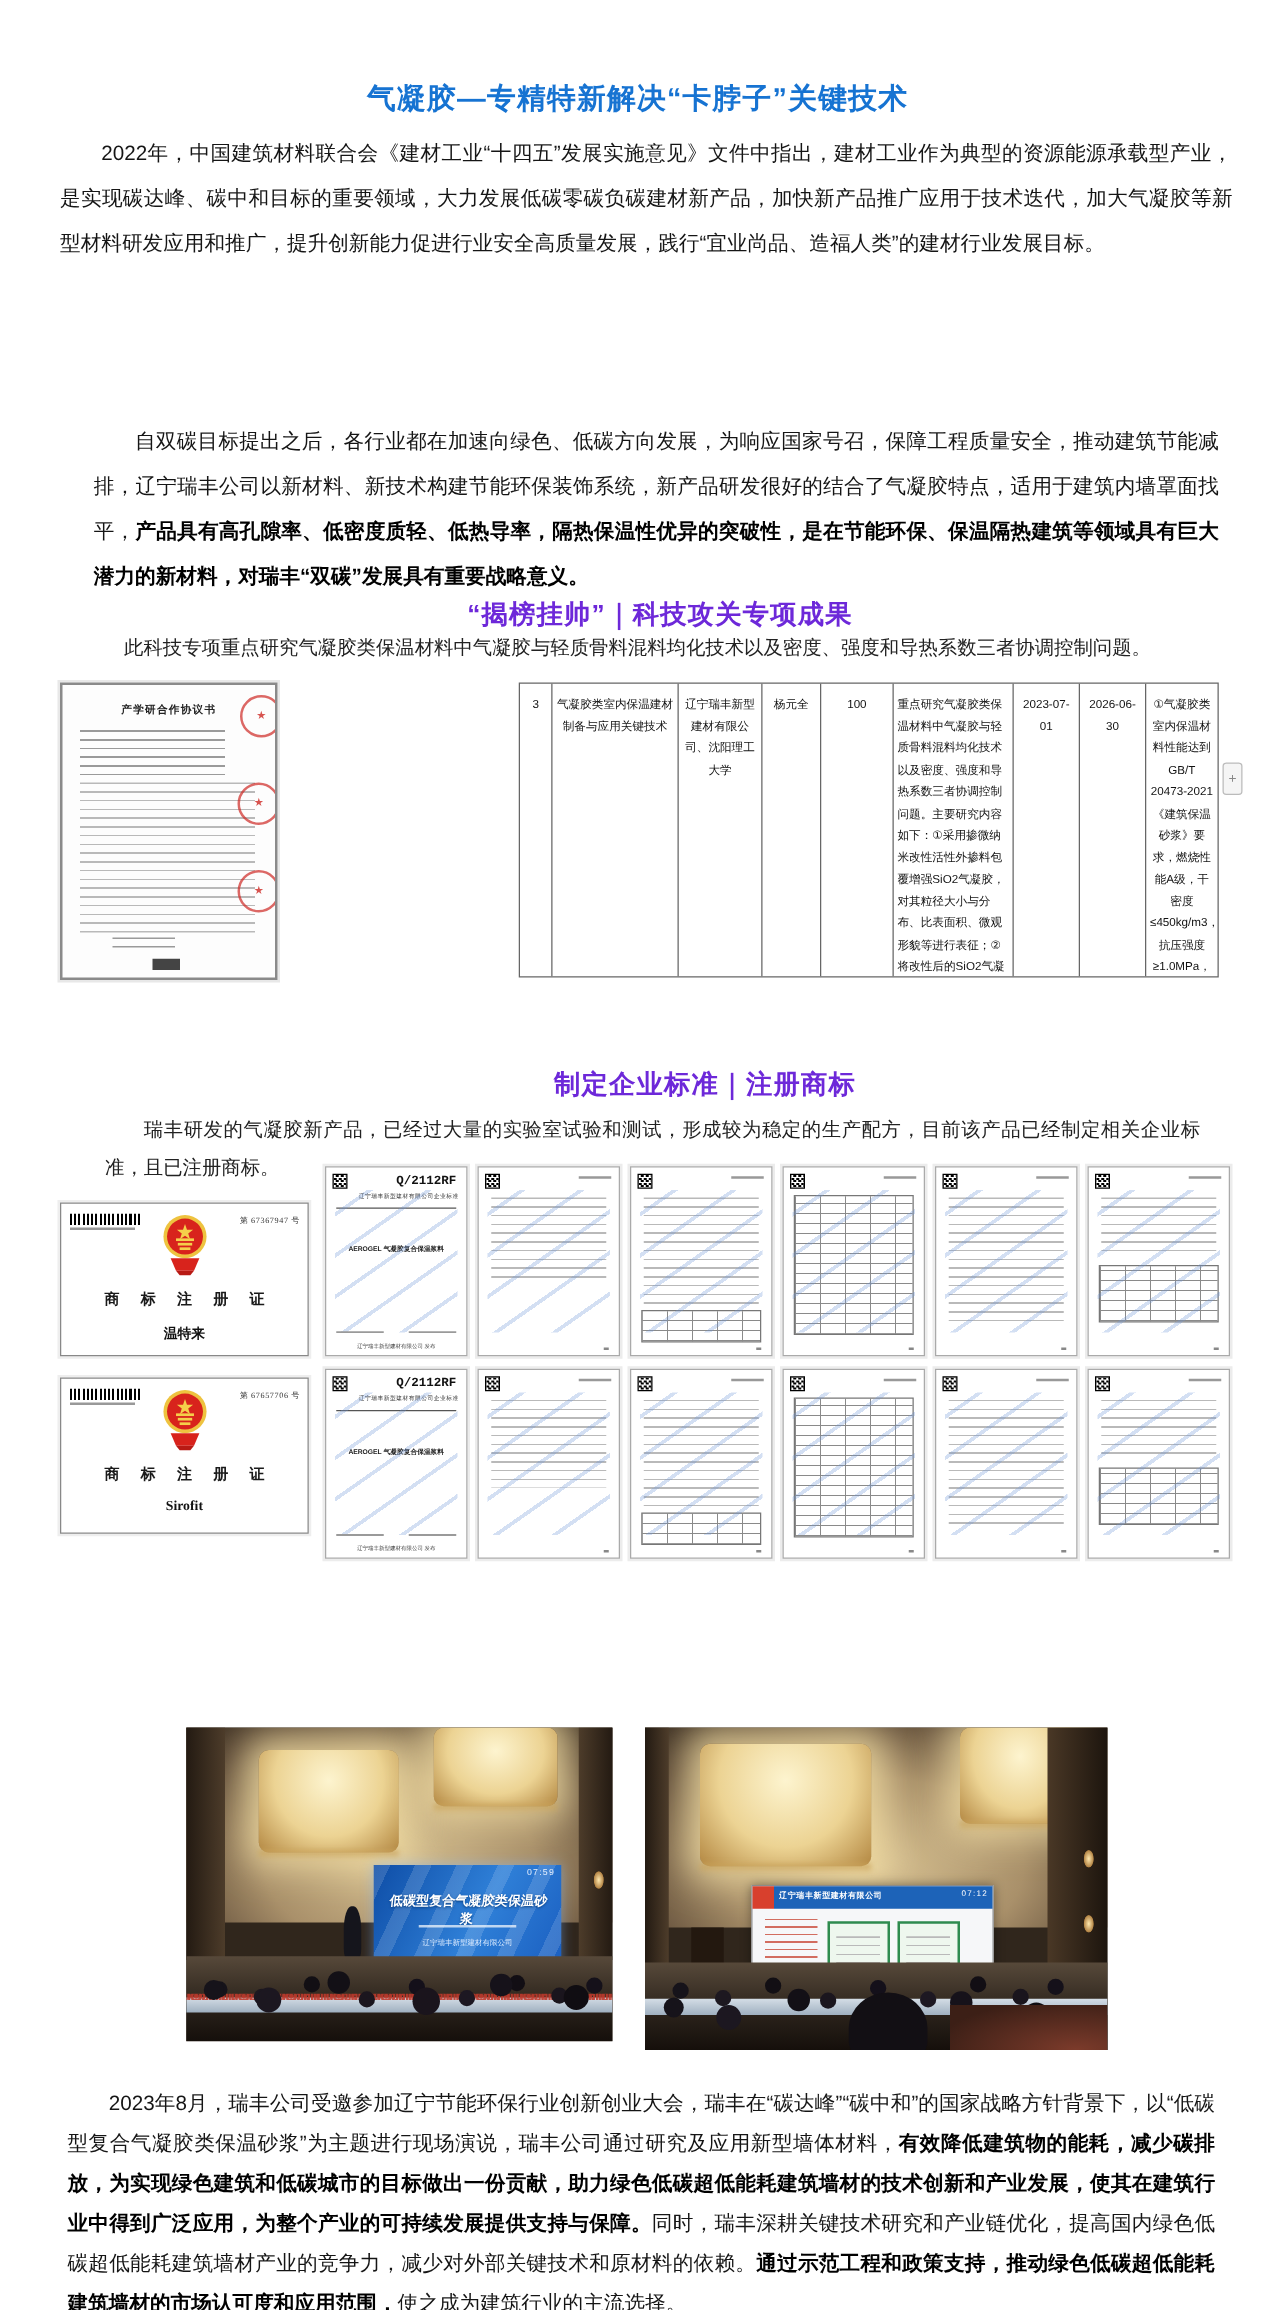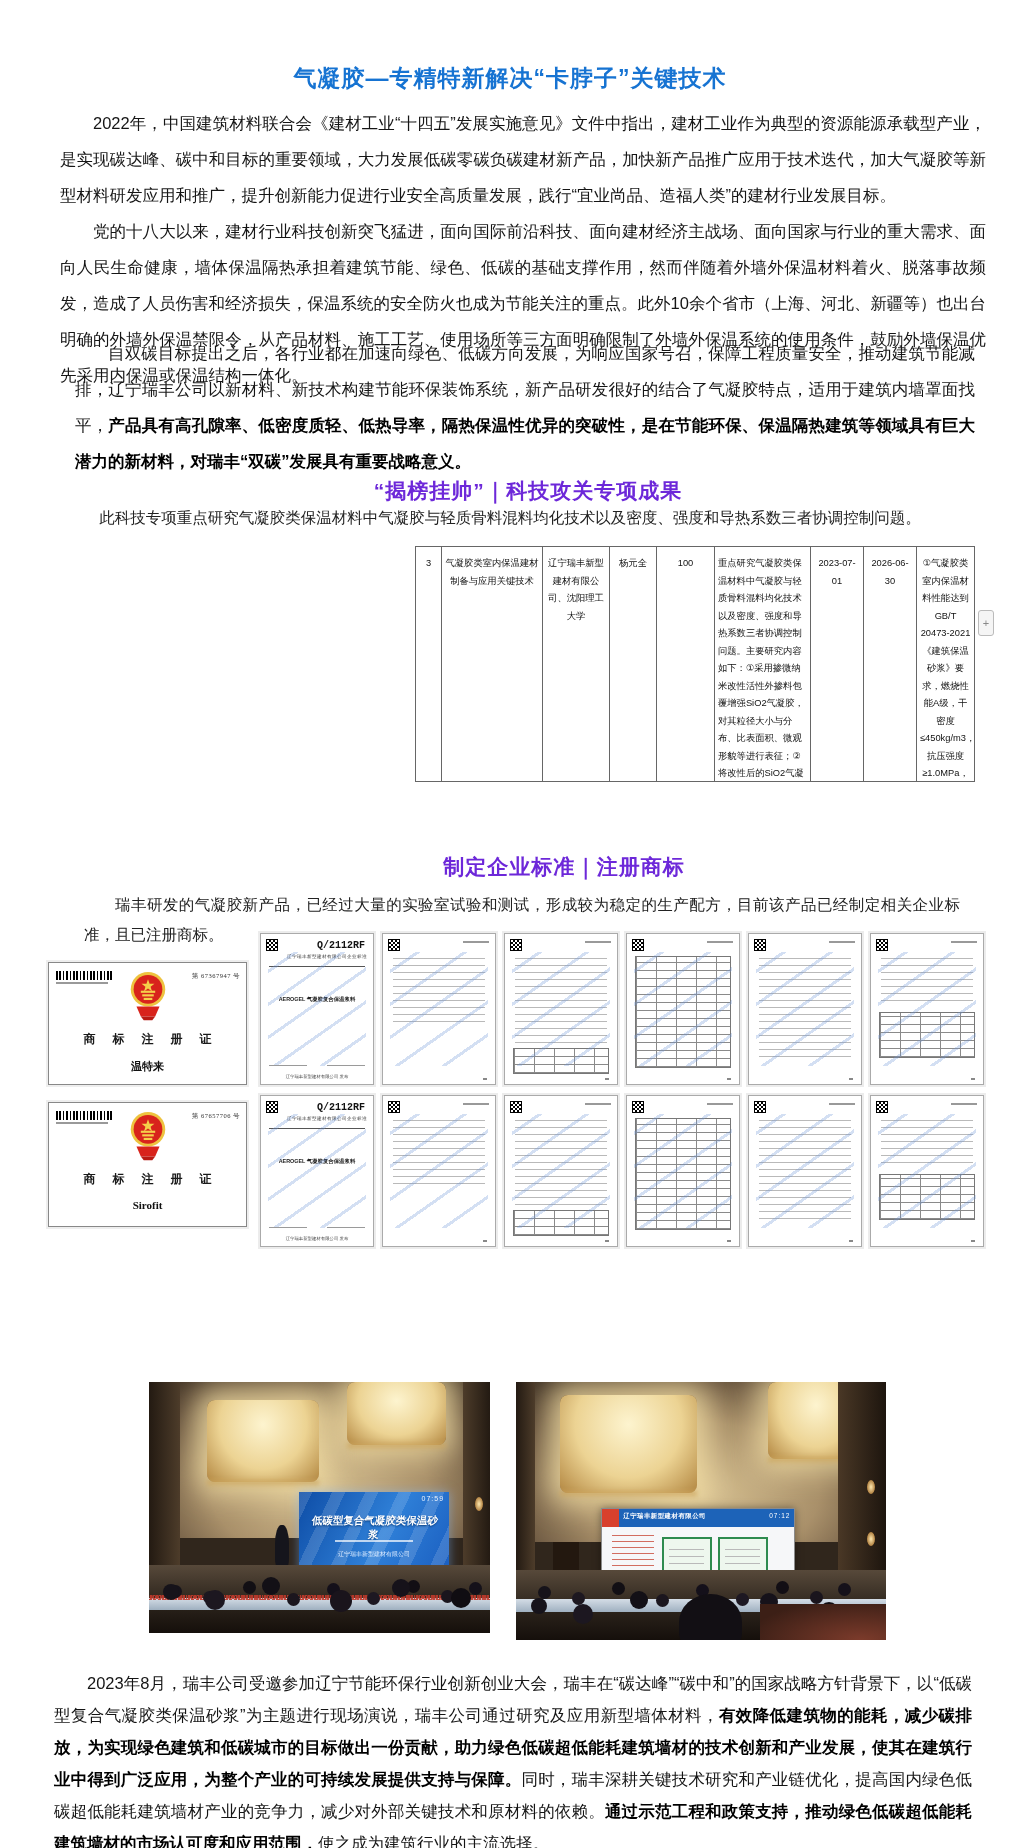--- a/index.html
+++ b/index.html
@@ -1,21 +1,21 @@
 <!DOCTYPE html>
 <html><head>
 <meta charset="utf-8">
 <style>
   html,body{margin:0;padding:0;background:#fff;}
   .page{position:relative;width:1020px;height:1848px;background:#fff;overflow:hidden;
         font-family:"Liberation Sans","DejaVu Sans",sans-serif;color:#111;}
   
   .main-title{position:absolute;top:48px;left:0;width:100%;text-align:center;
               font-size:23px;font-weight:bold;color:#1673d2;letter-spacing:1px;}
-  .para{position:absolute;left:60px;right:34px;font-size:16.5px;line-height:36px;
+  .para{position:absolute;left:48px;right:34px;font-size:16.5px;line-height:36px;
         text-align:justify;text-indent:2em;color:#151515;}
   .p1{top:88px;}
   .p2{top:196px;}
   .p3{top:318px;left:75px;right:45px;}
   .sec-h{position:absolute;left:18px;width:100%;text-align:center;font-size:21px;
          font-weight:bold;color:#6d28d9;letter-spacing:1px;}
   .h1pos{top:460px;}
   .h2pos{top:836px;margin-left:36px;}
   .h3pos{top:1330px;}
   .sec-desc{position:absolute;left:0;width:100%;text-align:center;font-size:15.5px;color:#222;}
@@ -149,28 +149,37 @@
   .podium{position:absolute;left:10%;top:62%;width:7%;height:18%;background:#23180f;}
 </style>
 </head>
 <body>
 
 <div class="page">
 
   <h1 class="main-title">气凝胶—专精特新解决“卡脖子”关键技术</h1>
 
   <p class="para p1">2022年，中国建筑材料联合会《建材工业“十四五”发展实施意见》文件中指出，建材工业作为典型的资源能源承载型产业，是实现碳达峰、碳中和目标的重要领域，大力发展低碳零碳负碳建材新产品，加快新产品推广应用于技术迭代，加大气凝胶等新型材料研发应用和推广，提升创新能力促进行业安全高质量发展，践行“宜业尚品、造福人类”的建材行业发展目标。</p>
-  <p class="para p2">党的十八大以来，建材行业科技创新突飞猛进，面向国际前沿科技、面向建材经济主战场、面向国家与行业的重大需求、面向人民生命健康，墙体保温隔热承担着建筑节能、绿色、低碳的基础支撑作用，然而伴随着外墙外保温材料着火、脱落事故频发，造成了人员伤害和经济损失，保温系统的安全防火也成为节能关注的重点。此外10余个省市（上海、河北、新疆等）也出台明确的外墙外保温禁限令，从产品材料、施工工艺、使用场所等三方面明确限制了外墙外保温系统的使用条件，鼓励外墙保温优先采用内保温或保温结构一体化。</p>
   <p class="para p3"><span>自双碳目标提出之后，各行业都在加速向绿色、低碳方向发展，为响应国家号召，保障工程质量安全，推动建筑节能减排，辽宁瑞丰公司以新材料、新技术构建节能环保装饰系统，新产品研发很好的结合了气凝胶特点，适用于建筑内墙罩面找平，</span><b>产品具有高孔隙率、低密度质轻、低热导率，隔热保温性优异的突破性，是在节能环保、保温隔热建筑等领域具有巨大潜力的新材料，对瑞丰“双碳”发展具有重要战略意义。</b></p>
 
   <h2 class="sec-h h1pos">“揭榜挂帅”｜科技攻关专项成果</h2>
   <div class="sec-desc d1pos">此科技专项重点研究气凝胶类保温材料中气凝胶与轻质骨料混料均化技术以及密度、强度和导热系数三者协调控制问题。</div>
 
   <div class="docs-row">
 
+    <div class="docsheet doc1">
+      <div class="doc-title">产学研合作协议书</div>
+      <div class="bars" style="position:absolute;left:14px;right:40px;top:36px;height:36px;"></div>
+      <div class="bars light" style="position:absolute;left:14px;right:16px;top:78px;height:120px;"></div>
+      <div class="bars" style="position:absolute;left:40px;right:80px;top:202px;height:8px;"></div>
+      <div class="seal" style="right:-6px;top:8px;"></div>
+      <div class="seal" style="right:-4px;top:78px;"></div>
+      <div class="seal" style="right:-4px;top:148px;"></div>
+      <div style="position:absolute;left:72px;bottom:6px;width:22px;height:9px;background:#444;"></div>
+    </div>
 
 
     <div class="ptable">
       <div class="pcell c1">3</div>
       <div class="pcell c2">气凝胶类室内保温建材制备与应用关键技术</div>
       <div class="pcell c3">辽宁瑞丰新型建材有限公司、沈阳理工大学</div>
       <div class="pcell c4">杨元全</div>
       <div class="pcell c5">100</div>
       <div class="pcell c6" style="text-align:left;">重点研究气凝胶类保温材料中气凝胶与轻质骨料混料均化技术以及密度、强度和导热系数三者协调控制问题。主要研究内容如下：①采用掺微纳米改性活性外掺料包覆增强SiO2气凝胶，对其粒径大小与分布、比表面积、微观形貌等进行表征；②将改性后的SiO2气凝胶，通过分散剂与轻质微珠骨料进行共混，一</div>
       <div class="pcell c7">2023-07-01</div>

